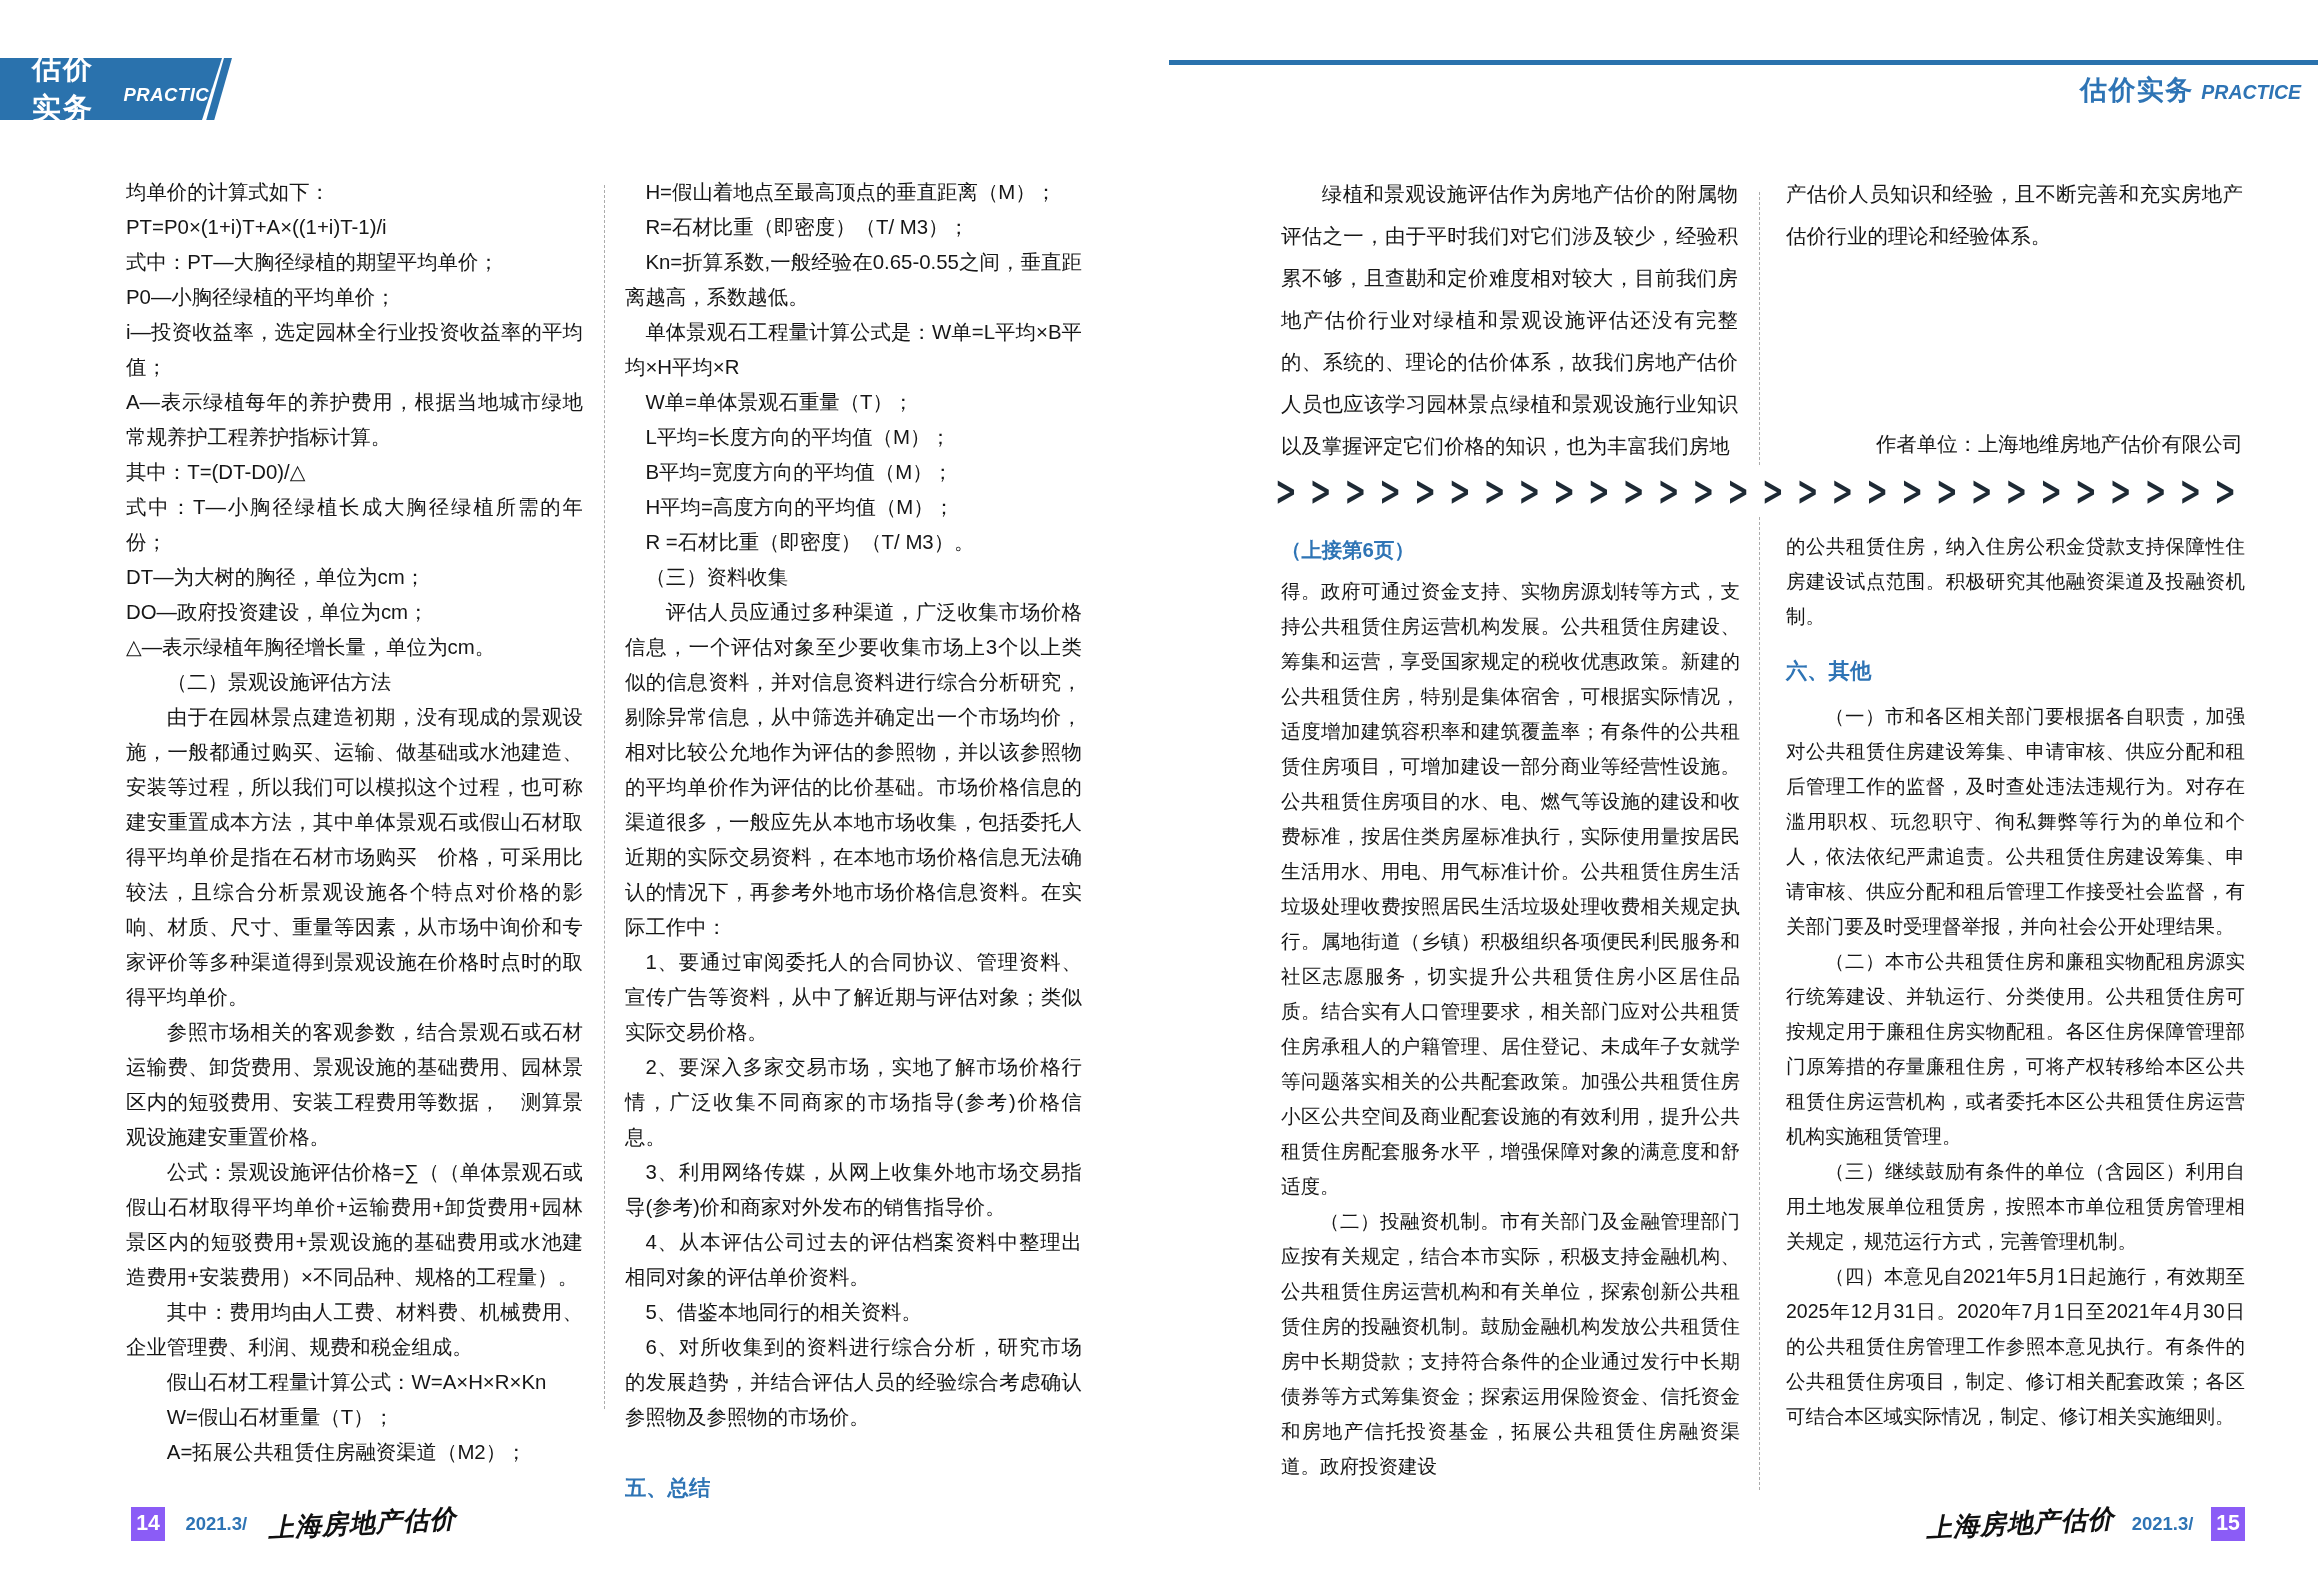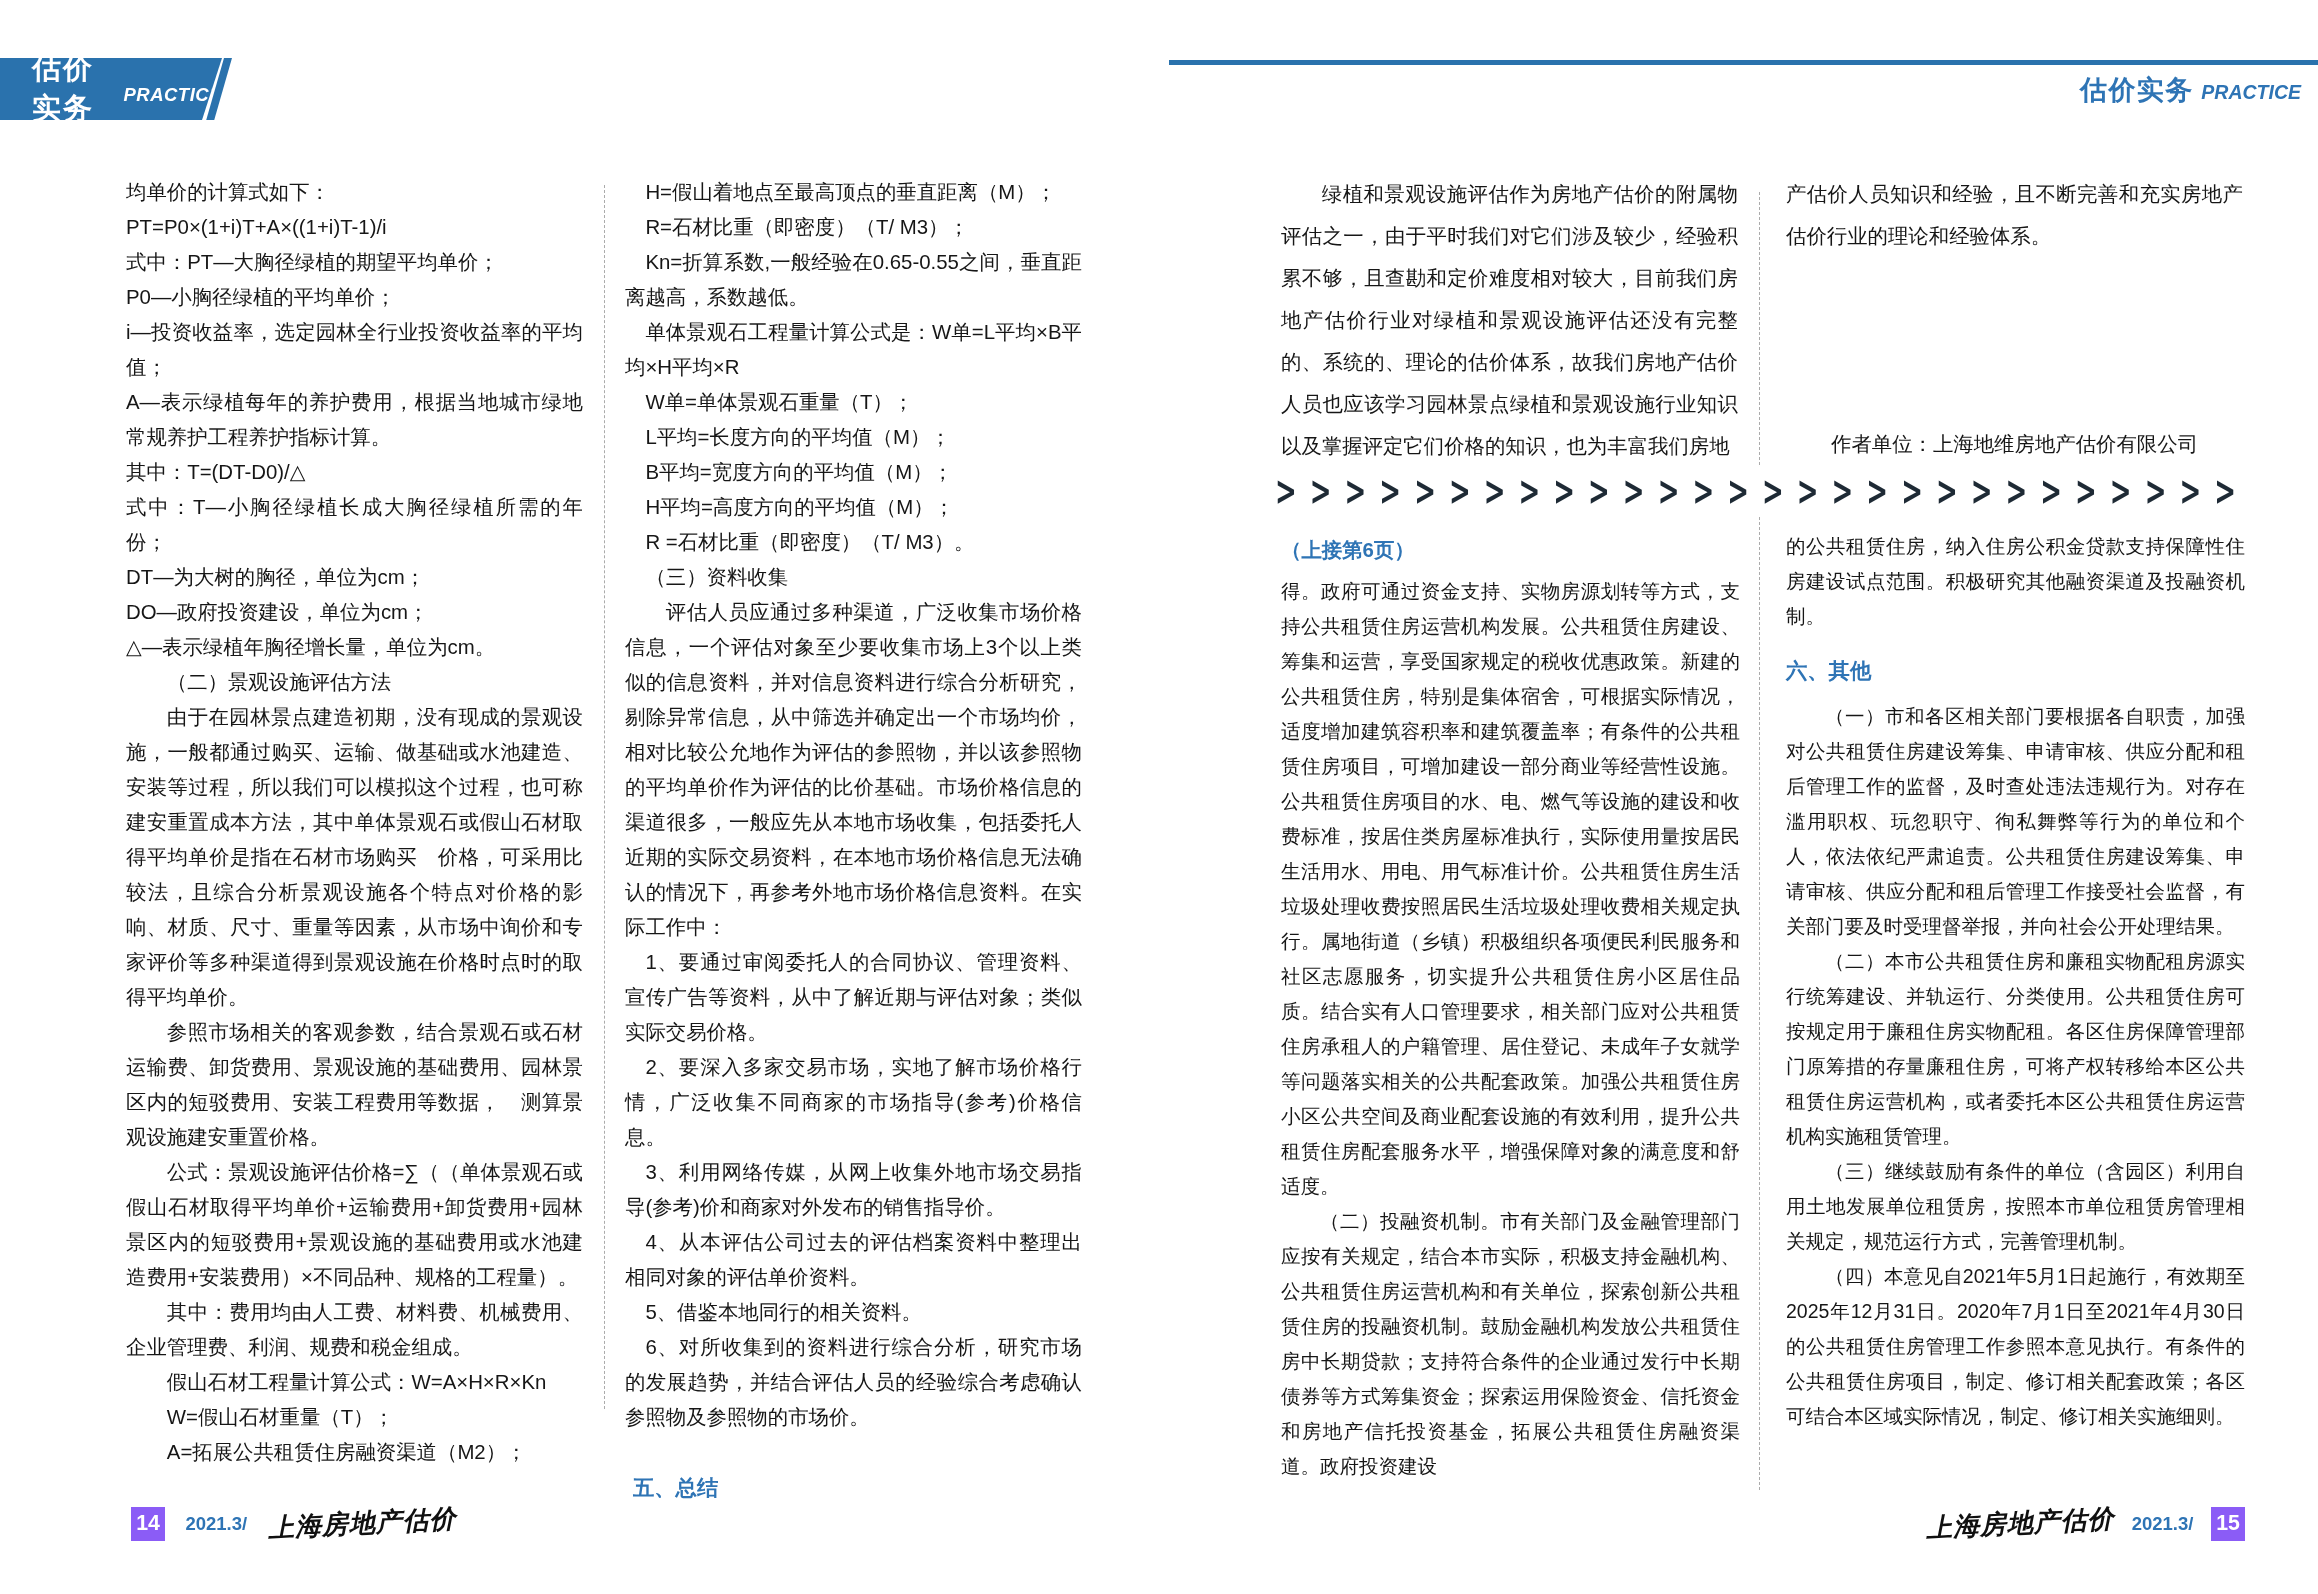--- a/index.html
+++ b/index.html
@@ -18,27 +18,27 @@
   .right-title .en{color:#2e74b5;font-style:italic;font-weight:bold;font-size:19.5px;margin-left:5.6px;}
   
   .col{position:absolute;font-size:20.4px;line-height:35px;text-align:justify;word-break:break-all;}
   .blk{margin:0;text-align:justify;word-break:break-all;}
   .s-flush{text-indent:0;}
   .s-indent{text-indent:2em;}
   .s-hang{text-indent:1em;}
   .s-heading{color:#2e74b5;font-weight:bold;text-indent:0;}
   .col1{left:126px;top:175px;width:457px;}
   .col2{left:625px;top:175px;width:457px;}
-  .col2 .s-heading{margin-top:36px;font-size:21.3px;margin-left:8px;}
+  .col2 .s-heading{margin-top:36px;font-size:21.3px;}
   .divider{position:absolute;border-left:1.4px dashed #ababab;}
   .div-left{left:604px;top:185px;height:1224px;}
   .div-right{left:1759px;top:192px;height:1298px;}
   .intro3{left:1281px;top:173px;width:457px;line-height:42px;}
   .intro4{left:1786px;top:173px;width:457px;line-height:42px;}
-  .author-line{position:absolute;left:1786px;top:423px;width:457px;line-height:42px;font-size:20.4px;text-align:center;}
+  .author-line{position:absolute;left:1786px;top:423px;width:457px;line-height:42px;font-size:20.4px;text-align:right;}
   .chevron-row{position:absolute;left:1275px;top:467px;width:970px;height:48px;background:#fff;z-index:3;
                display:flex;align-items:center;overflow:hidden;}
   .chevron-row span{font-size:26px;font-weight:bold;letter-spacing:13px;color:#1e2a35;
                transform:scaleY(1.55);white-space:nowrap;font-family:"DejaVu Sans",sans-serif;}
   .partb{font-size:19.5px;line-height:35px;}
   .col3b{left:1281px;top:529px;width:459px;}
   .col4b{left:1786px;top:529px;width:459px;}
   .tag-blue{color:#2e74b5;font-weight:bold;font-size:20.4px;line-height:42px;margin:0 0 2.8px 0;}
   .col4b .s-heading{margin:19.5px 0 10.2px 0;font-size:21.3px;}
   

